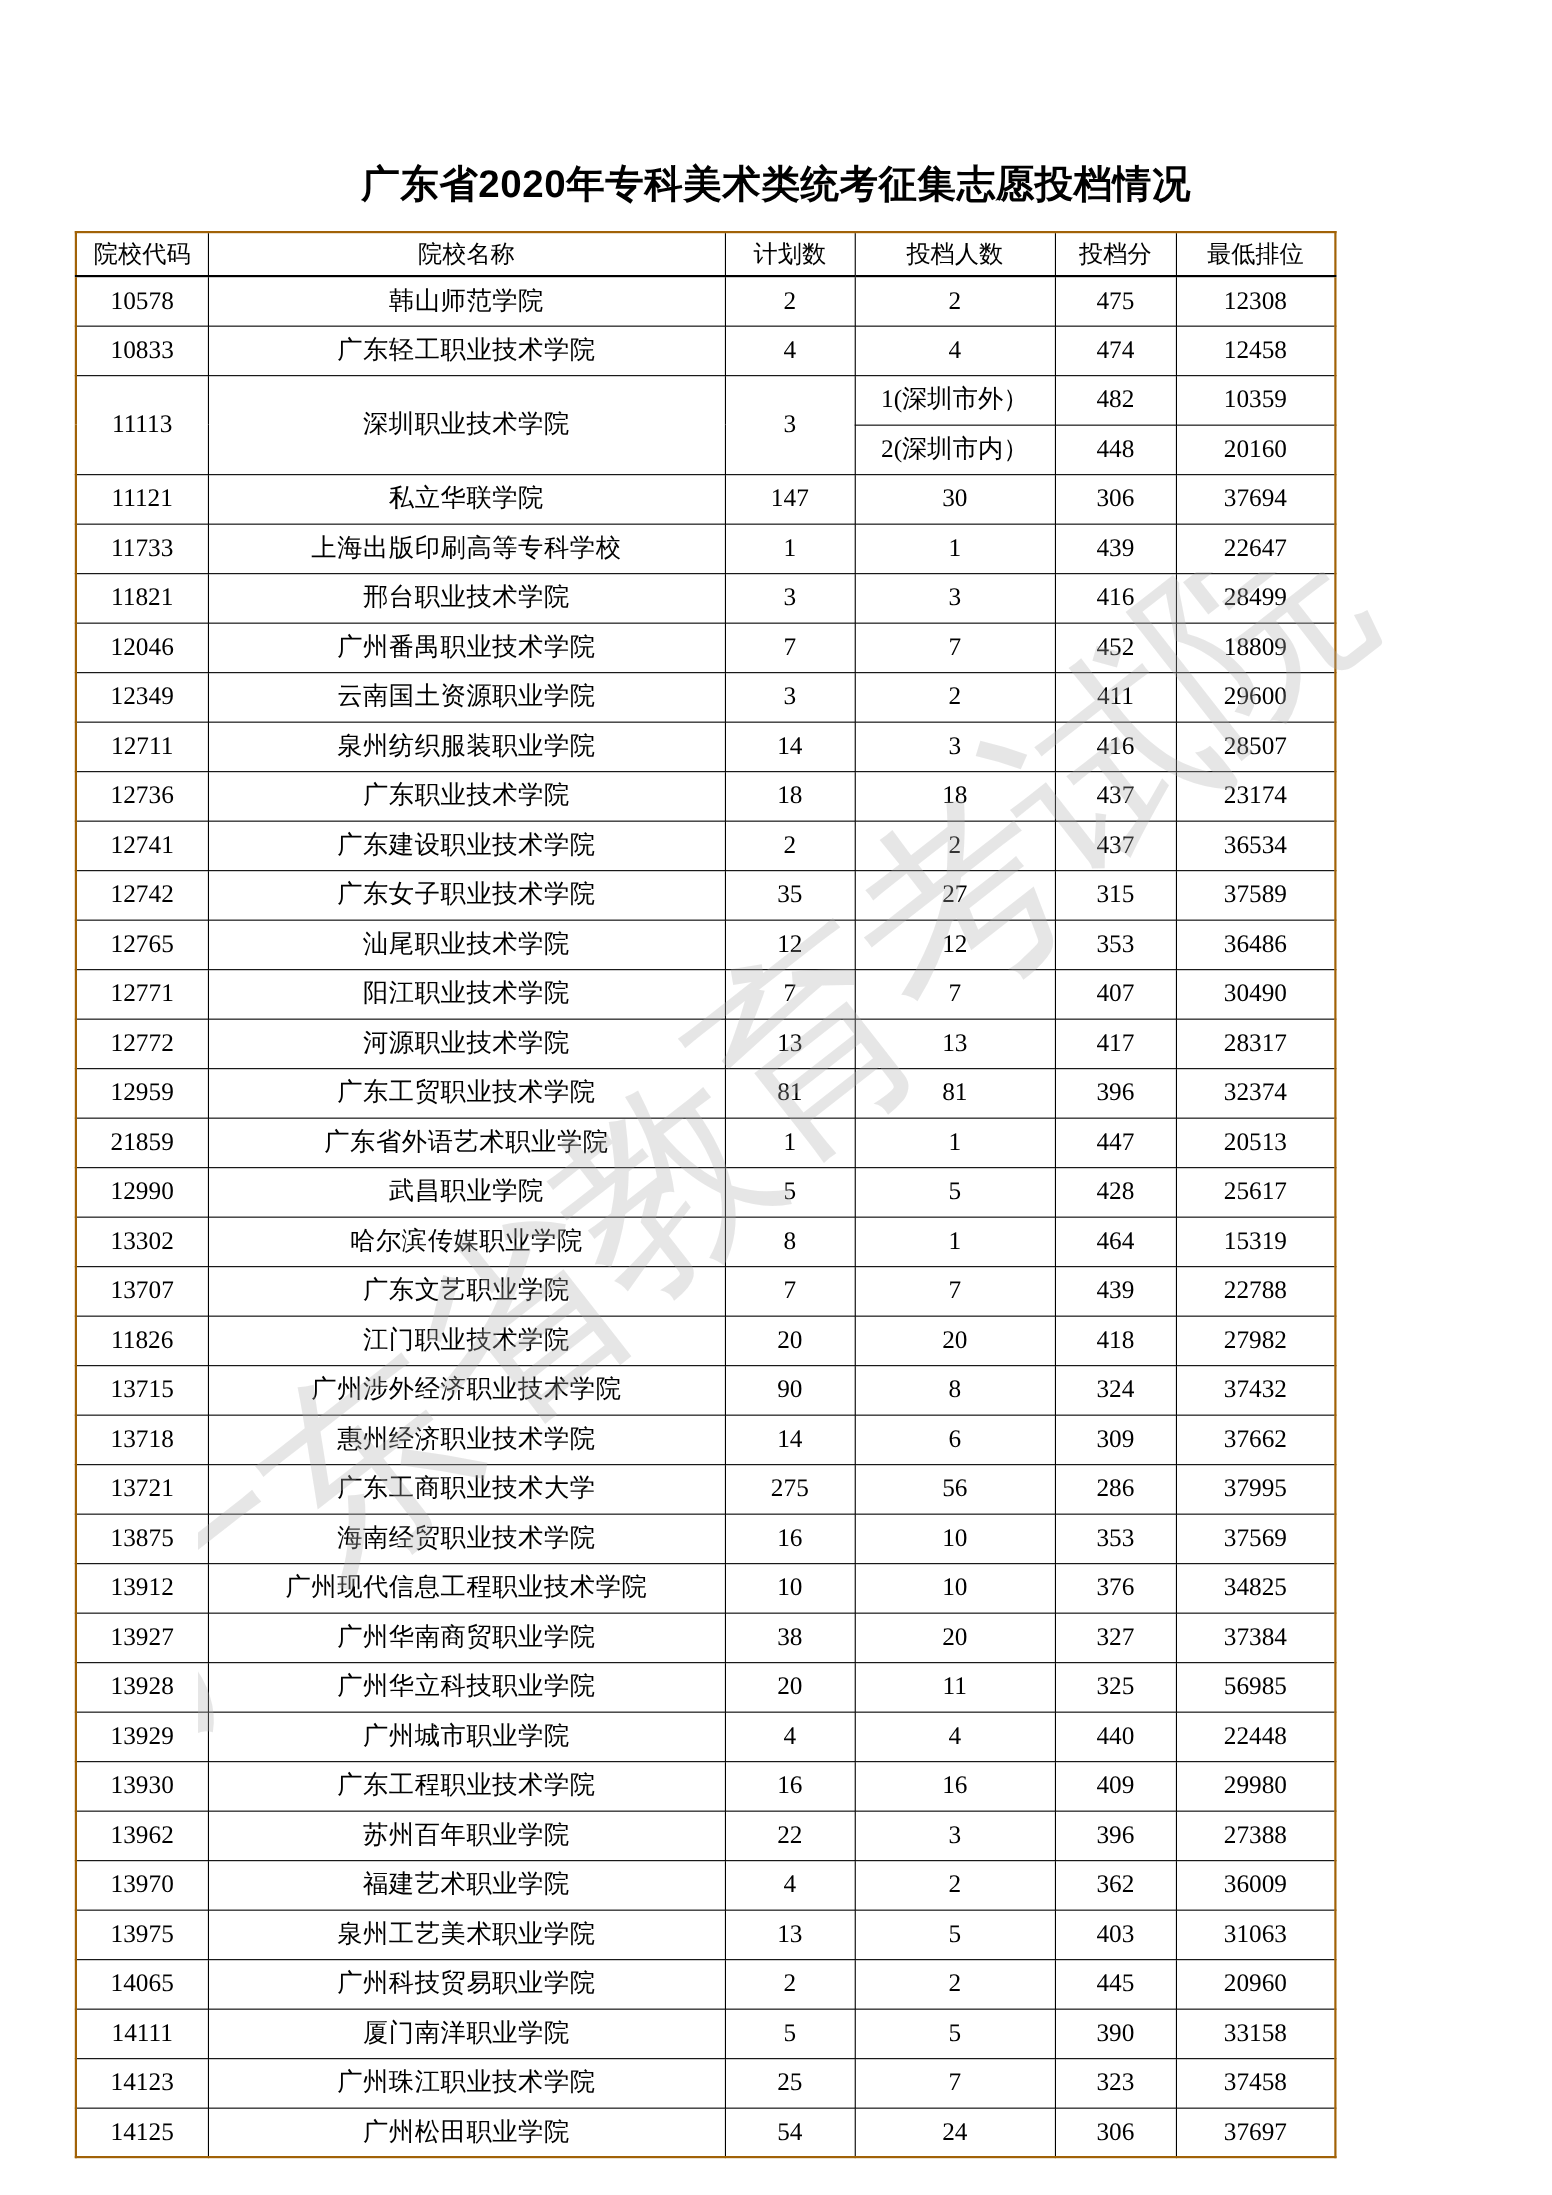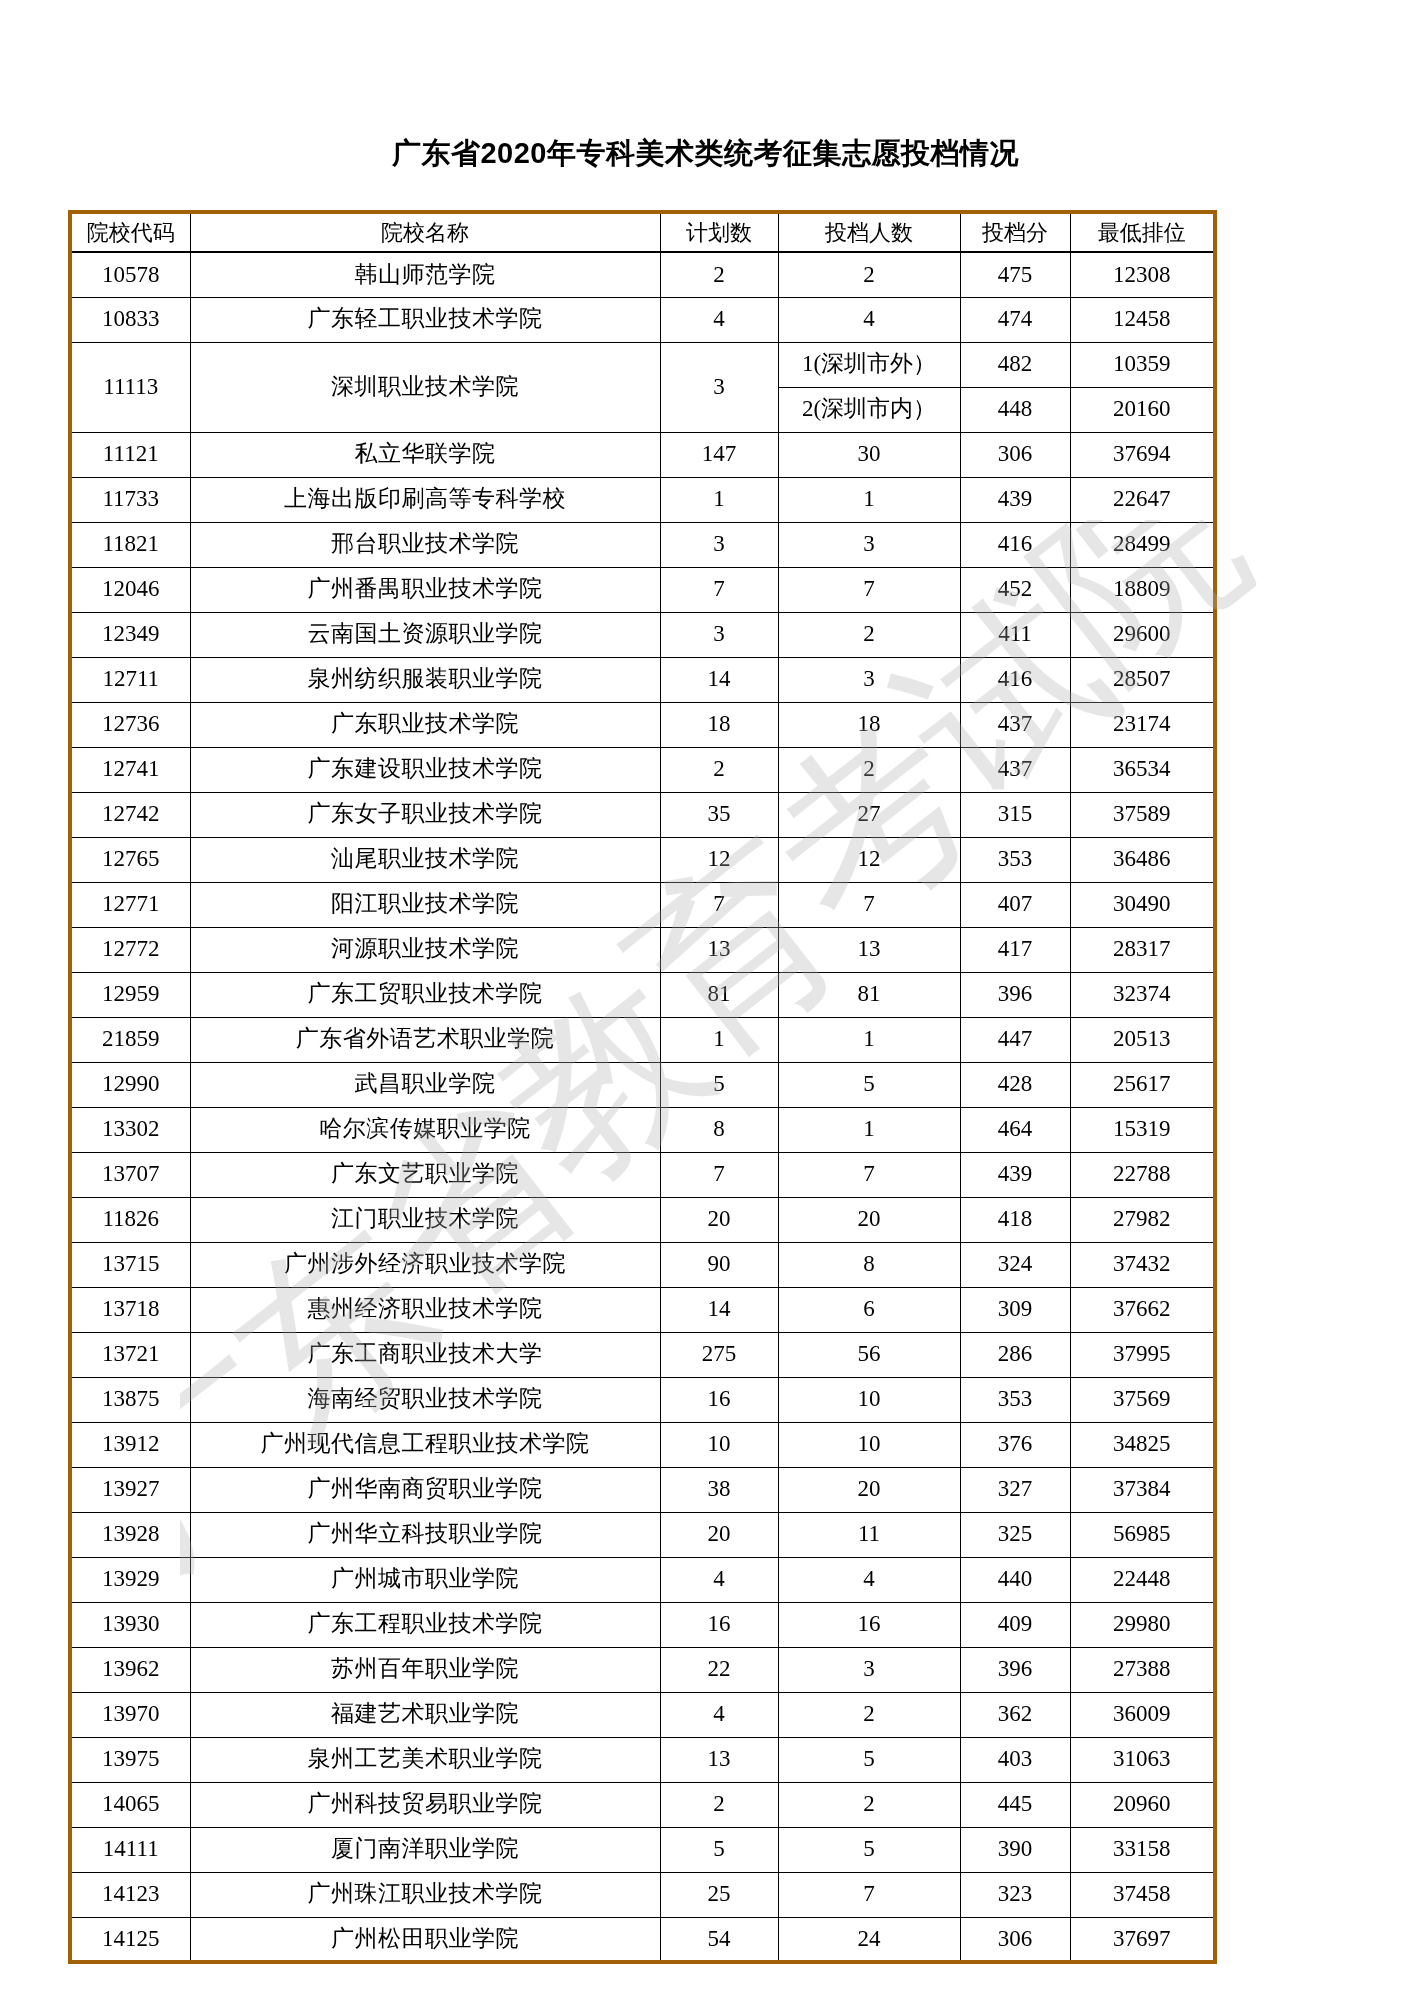--- a/index.html
+++ b/index.html
@@ -27,24 +27,24 @@
     height: 1060px;
     pointer-events: none;
     z-index: 3;
     opacity: 0.30;
   }
   .watermark svg { width: 100%; height: 100%; display: block; }
 
   .doc-title {
     position: absolute;
     left: 0;
-    top: 134px;
+    top: 144px;
     width: 1411px;
     text-align: center;
-    font-size: 29px;
+    font-size: 35px;
     font-weight: bold;
     letter-spacing: 0.5px;
     z-index: 1;
     font-family: "Liberation Sans", "DejaVu Sans", sans-serif;
   }
   .table-wrap {
     position: absolute;
     left: 68px;
     top: 210px;
     width: 1145px;
@@ -72,21 +72,21 @@
   }
   .c-code   { width: 120px; }
   .c-name   { width: 470px; }
   .c-plan   { width: 118px; }
   .c-admit  { width: 182px; }
   .c-score  { width: 110px; }
   .c-rank   { width: 145px; }
 
   td.name-cell { font-size: 23px; letter-spacing: 0.5px; margin-left: 19px; }
   td.sub-cell  { font-size: 21px; }
-  table.grid { border: 4px solid #a16207; }
+  table.grid { border: 2px solid #a16207; }
   table.grid tr.hdr th { border-bottom: 2px solid #000; }
 
   .footer {
     position: absolute;
     left: 0;
     top: 1944px;
     width: 1411px;
     text-align: center;
     font-size: 21px;
     z-index: 2;

